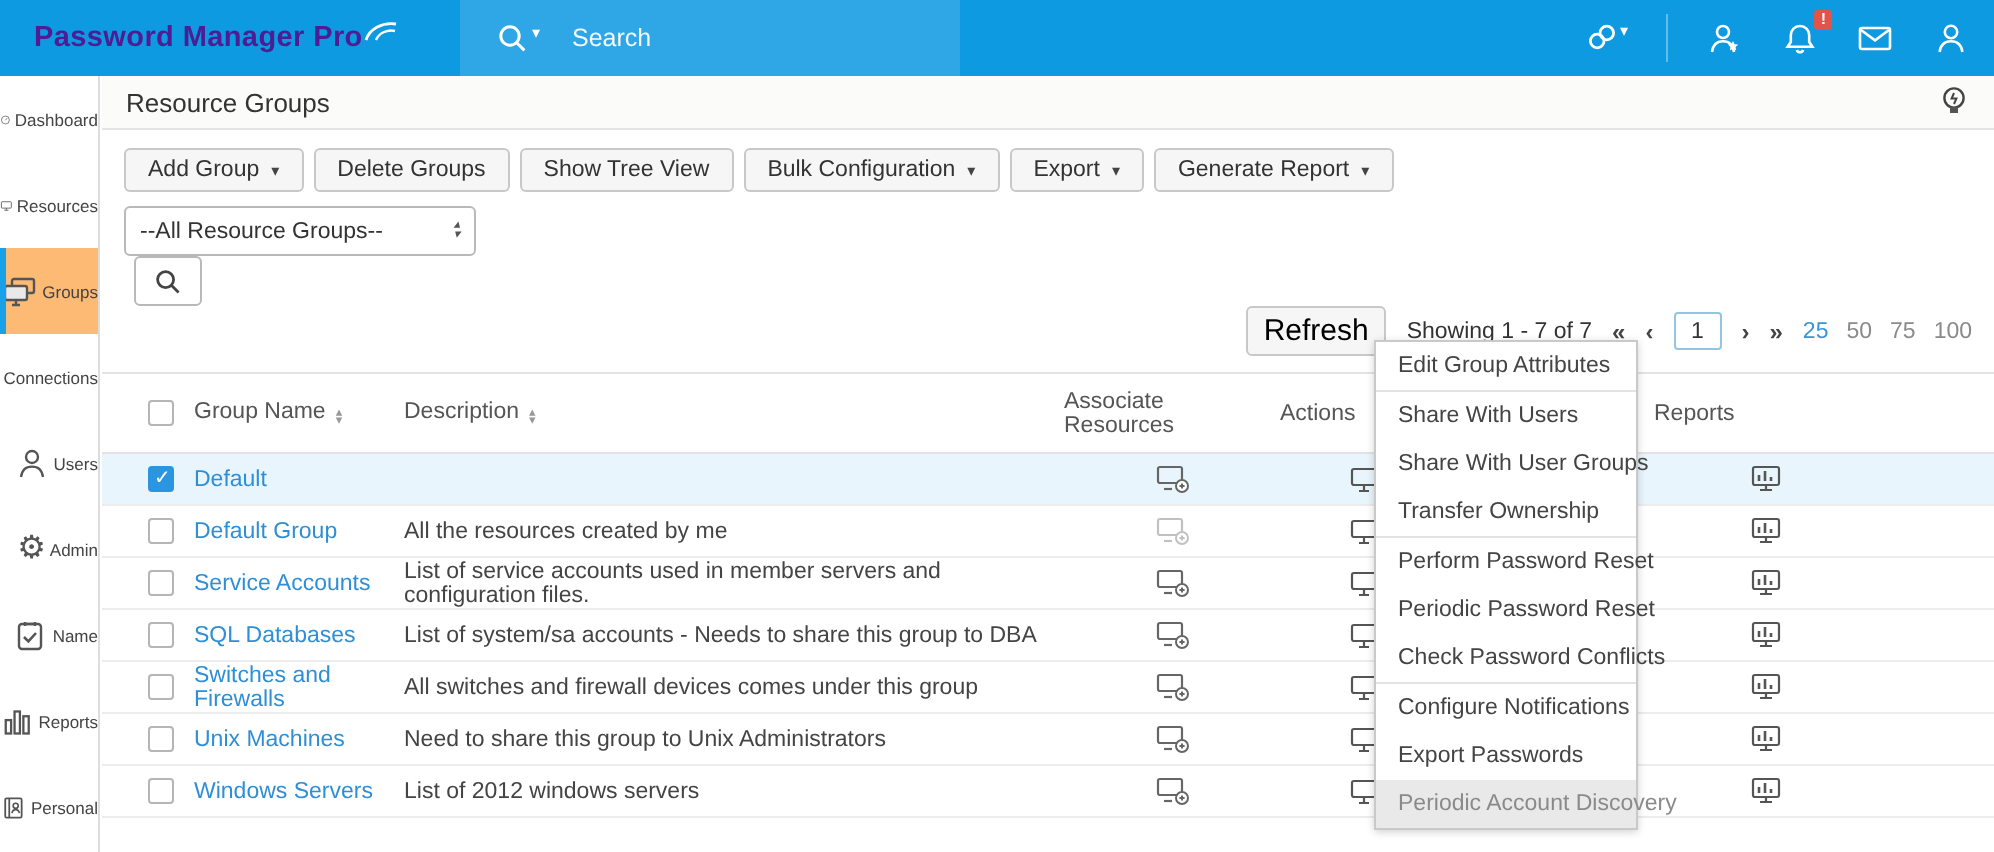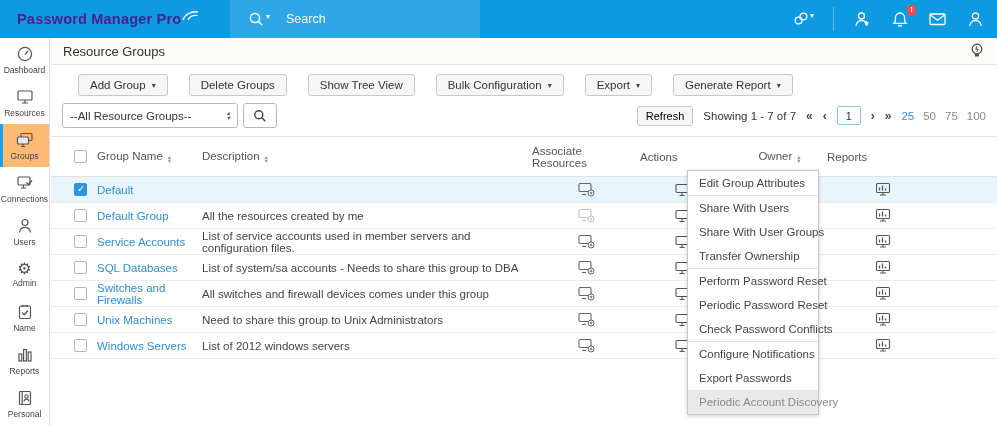--- a/index.html
+++ b/index.html
@@ -20,47 +20,47 @@
   .topicons { position:absolute; right:12px; top:0; height:38px; display:flex; align-items:center; gap:19px; }
   .topicons .divider { width:1px; height:24px; background:rgba(255,255,255,.35); }
   .ticon { position:relative; display:flex; align-items:center; }
   .ticon .caret { color:#fff; font-size:8px; margin:-8px 0 0 0; }
   .badge { position:absolute; top:-5px; right:-7px; background:#e25449; color:#fff; font-size:8px;
            line-height:10px; padding:0 3px; border-radius:2px; font-weight:bold; }
 
   
   .sidebar { position:absolute; left:0; top:38px; width:50px; height:388px; background:#fff;
              border-right:1px solid #ddd; }
-  .side-item { position:relative; height:43px; display:flex; flex-direction:column; align-items:center;
-               justify-content:center; gap:2px; color:#444; font-size:8.5px; cursor:pointer; }
+  .side-item { position:relative; height:43px; display:flex; flex-direction:row; align-items:center;
+               justify-content:flex-end; gap:2px; color:#444; font-size:8.5px; cursor:pointer; }
   .side-item.active { background:#fdba74; }
   .side-item.active::before { content:""; position:absolute; left:0; top:0; bottom:0; width:3px; background:#18a0e8; }
   .gear-glyph { font-size:16px; line-height:15px; color:#555; }
 
   
   .content { position:absolute; left:51px; top:38px; width:946px; height:388px; background:#fff; }
   .page-head { height:27px; background:#fbfbf9; border-bottom:1px solid #e4e4e4; display:flex;
                align-items:center; padding:0 12px; font-size:13px; color:#333; }
   .page-head .bulb { margin-left:auto; display:flex; }
 
   .toolbar { display:flex; gap:5px; margin:9px 0 0 11px; }
   .btn { background:#f6f6f6; border:1px solid #c8c8c8; border-radius:3px; font-size:11.5px; color:#333;
-         padding:4px 11px; display:flex; align-items:center; gap:6px; cursor:pointer; white-space:nowrap;margin-left:16px; }
+         padding:4px 11px; display:flex; align-items:center; gap:6px; cursor:pointer; white-space:nowrap; }
   .btn .caret { font-size:8px; color:#444; }
 
-  .filter-row { display:flex; align-items:center; margin:7px 11px 0 11px; }
+  .filter-row { display:flex; align-items:flex-start; margin:7px 11px 0 11px;flex-direction:column; }
   .gselect { width:176px; height:25px; border:1px solid #b9b9b9; border-radius:3px; font-size:11.5px;
              display:flex; align-items:center; padding:0 7px; color:#333; background:#fff; cursor:pointer; }
   .spin { margin-left:auto; display:flex; flex-direction:column; align-items:center; font-size:6.5px;
           line-height:4.5px; color:#555; font-style:normal; }
   .search-btn { width:34px; height:25px; border:1px solid #b9b9b9; border-radius:3px; background:#fff;
                 margin-left:5px; display:flex; align-items:center; justify-content:center; cursor:pointer; }
 
   .pager { margin-left:auto; display:flex; align-items:center; gap:10px; font-size:11.5px; color:#333; }
-  .refresh { background:#f6f6f6; border:1px solid #c8c8c8; border-radius:3px; padding:3px 8px; font-size:11px; cursor:pointer; }
+  .refresh { background:#f6f6f6; border:1px solid #c8c8c8; border-radius:3px; padding:3px 8px; font-size:15px; cursor:pointer; }
   .arrow { color:#444; font-weight:bold; font-size:12px; cursor:pointer; }
   .page-box { width:24px; height:19px; border:1px solid #93c4e4; border-radius:2px; text-align:center;
               line-height:18px; font-size:11.5px; background:#fff; }
   .sizes { display:flex; gap:9px; }
   .sizes span { color:#8a8a8a; cursor:pointer; }
   .sizes span.active { color:#3a94d6; }
 
   
   table { width:946px; margin-top:8px; border-collapse:collapse; font-size:11.5px; table-layout:fixed; }
   th { font-weight:normal; color:#555; border-top:1px solid #e3e3e3; border-bottom:1px solid #e3e3e3;

